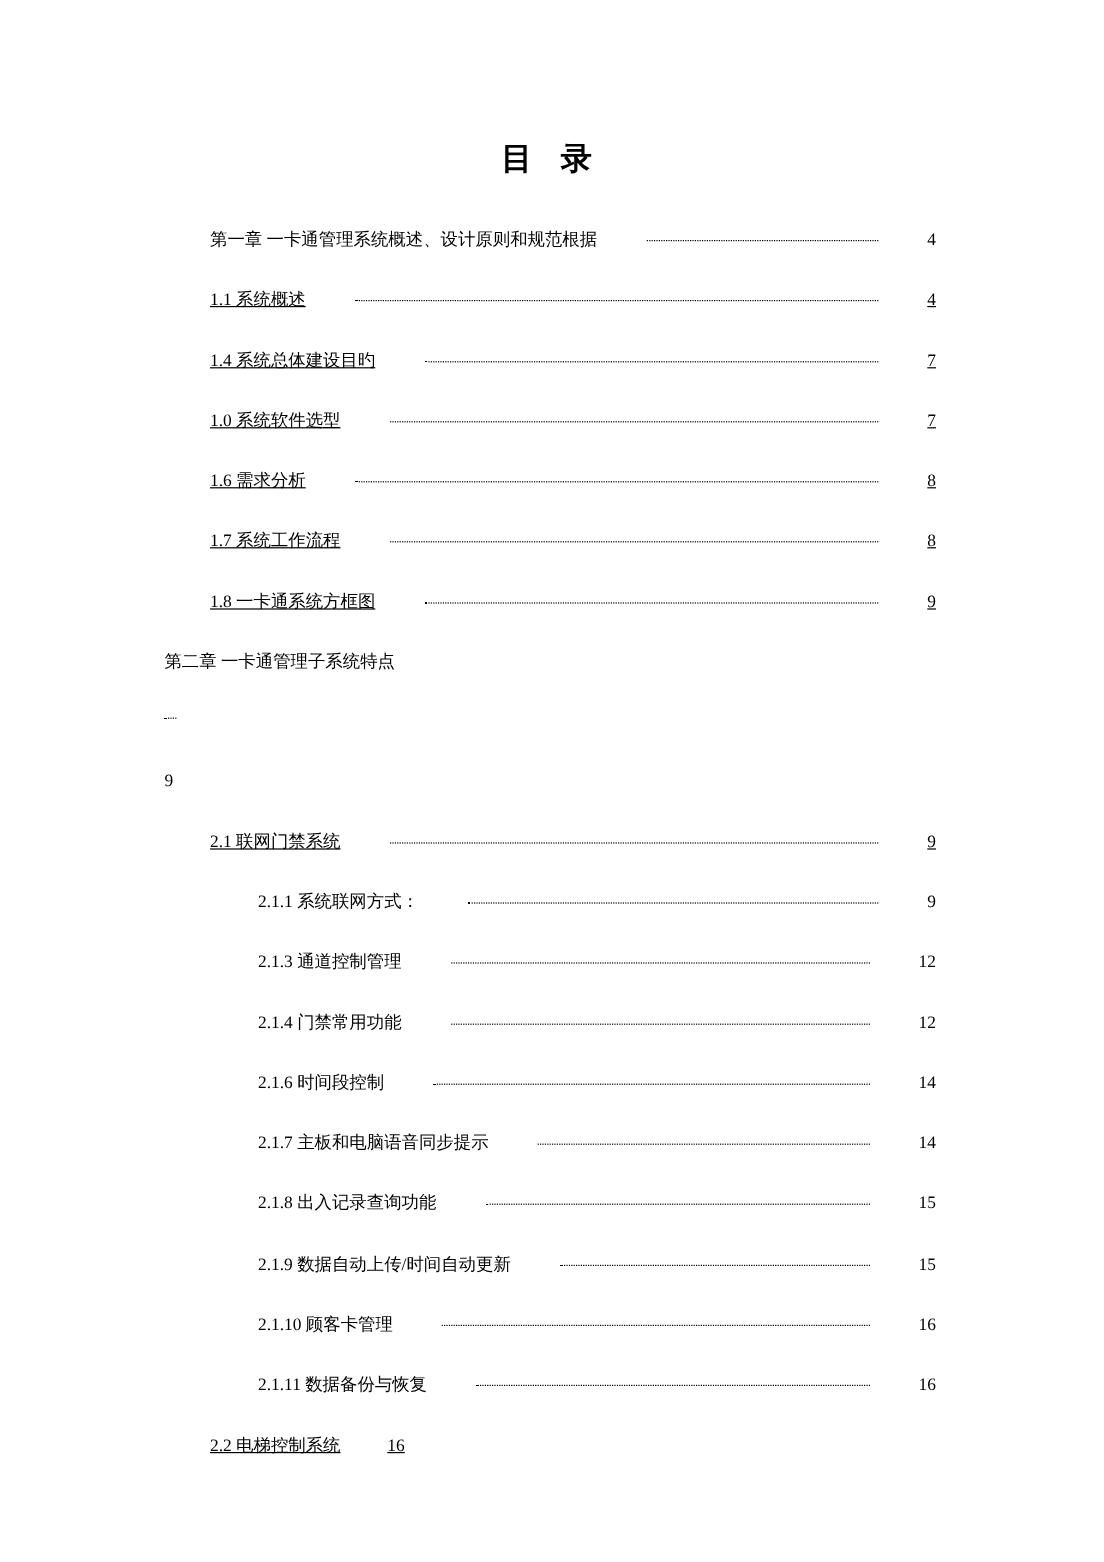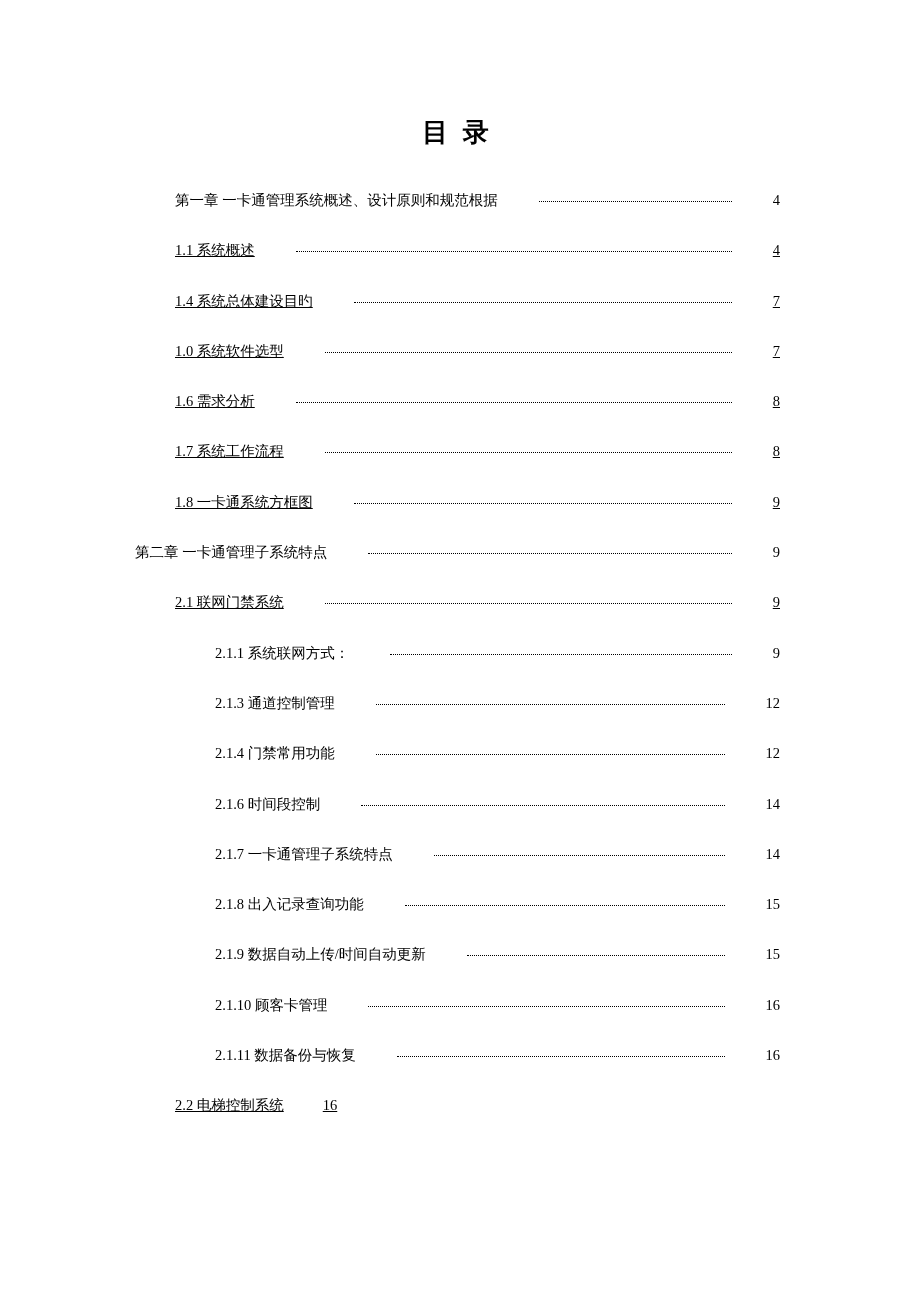--- a/index.html
+++ b/index.html
@@ -13,21 +13,21 @@
   }
   .page {
     padding: 115px 140px 0 135px;
   }
   .title {
     text-align: center;
     font-size: 26px;
     font-weight: bold;
     letter-spacing: 4px;
     margin-bottom: 40px;
-    font-family: Liberation Serif, serif;
+    font-family: Liberation Mono, monospace;
   }
   .toc {
     font-size: 14.5px;
     line-height: 1.4;
   }
   .toc-row {
     display: flex;
     align-items: baseline;
     margin-bottom: 30px;
     white-space: nowrap;
@@ -40,21 +40,21 @@
     flex: 1 1 auto;
     border-bottom: 1.5px dotted #000;
     margin: 0 2px;
     position: relative;
     top: -3px;
     min-width: 10px;
   }
   .toc-page {
     flex: 0 0 auto;
   }
-  .indent-0 { padding-left: 0; }
+  .indent-0 { padding-left: 0; flex-direction: column; }
   .indent-1 { padding-left: 40px; }
   .indent-2 { padding-left: 40px; text-decoration: underline; }
   .indent-3 { padding-left: 80px; }
 </style>
 </head>
 <body>
 
 <div class="page">
   <h1 class="title">目 录</h1>
   <div class="toc" id="toc-container">
@@ -117,21 +117,21 @@
         <span class="toc-label">2.1.4 门禁常用功能 </span>
         <span class="toc-dots"></span>
         <span class="toc-page">12</span>
       </div>
       <div class="toc-row indent-3">
         <span class="toc-label">2.1.6 时间段控制 </span>
         <span class="toc-dots"></span>
         <span class="toc-page">14</span>
       </div>
       <div class="toc-row indent-3">
-        <span class="toc-label">2.1.7 一卡通管理子系统特点 </span>
+        <span class="toc-label">2.1.7 主板和电脑语音同步提示 </span>
         <span class="toc-dots"></span>
         <span class="toc-page">14</span>
       </div>
       <div class="toc-row indent-3">
         <span class="toc-label">2.1.8 出入记录查询功能 </span>
         <span class="toc-dots"></span>
         <span class="toc-page">15</span>
       </div>
       <div class="toc-row indent-3">
         <span class="toc-label">2.1.9 数据自动上传/时间自动更新 </span>

